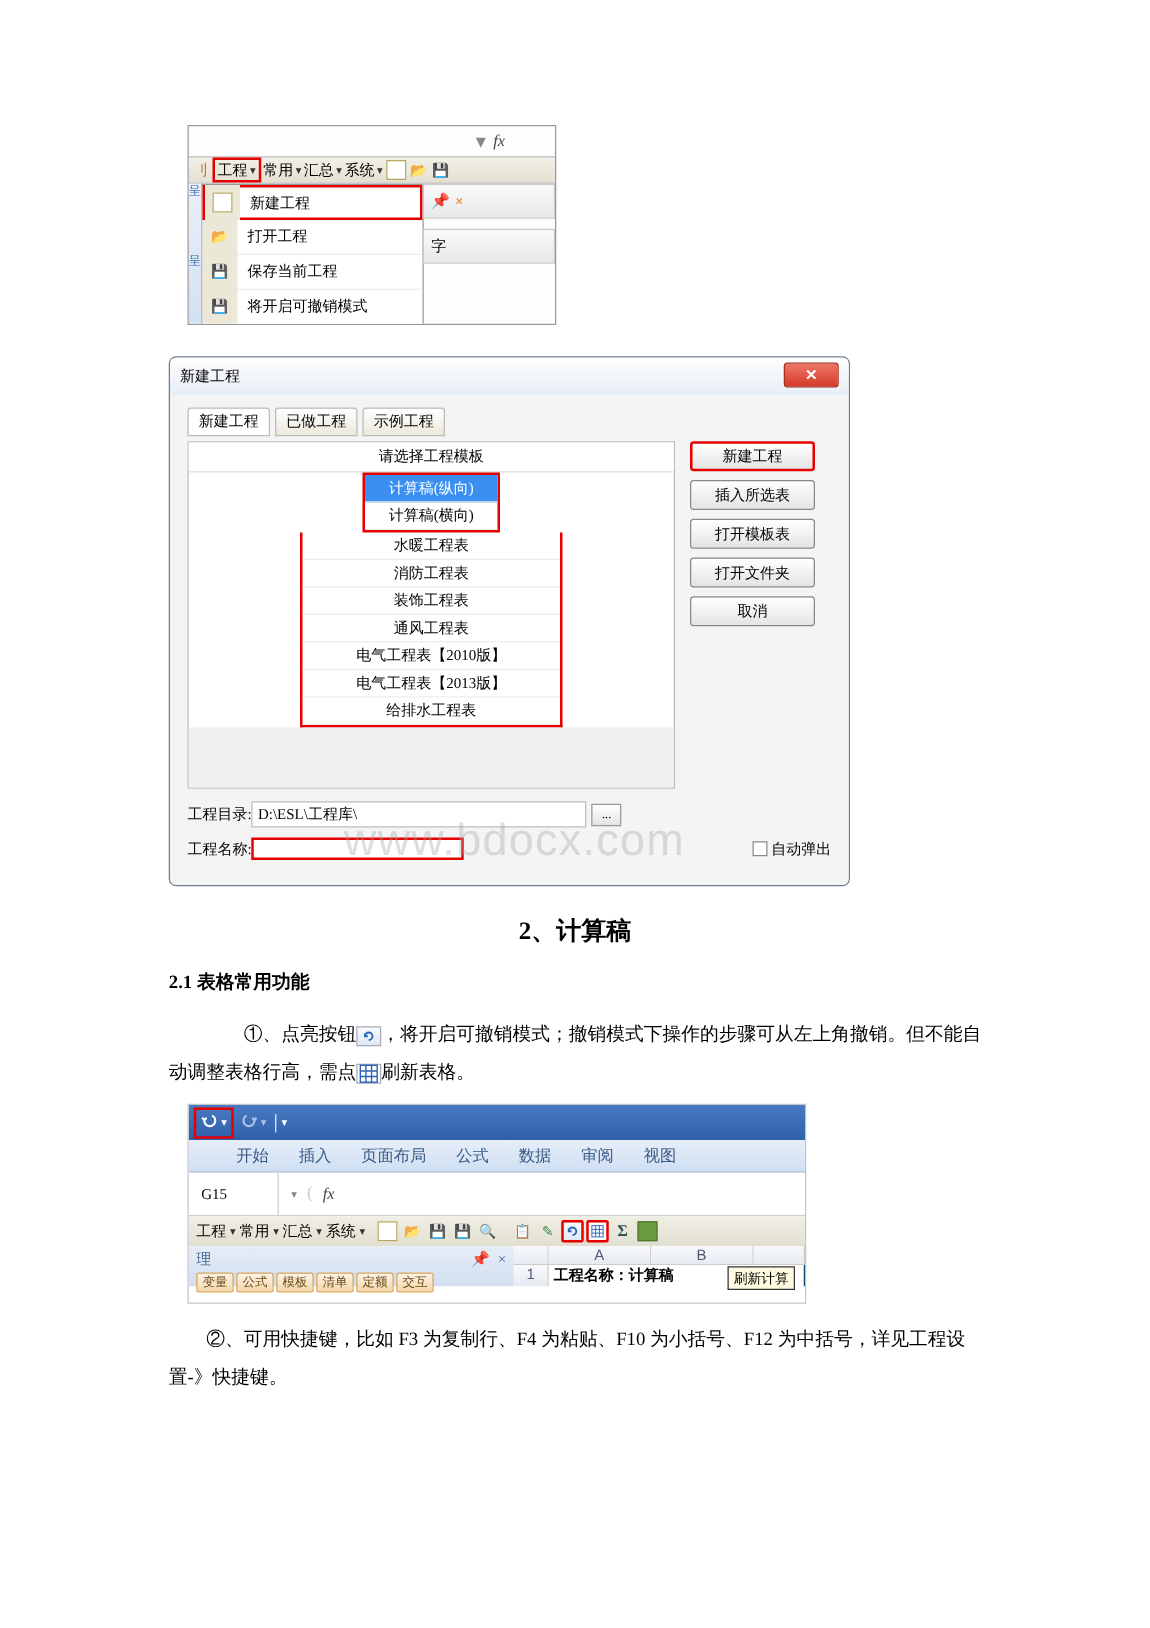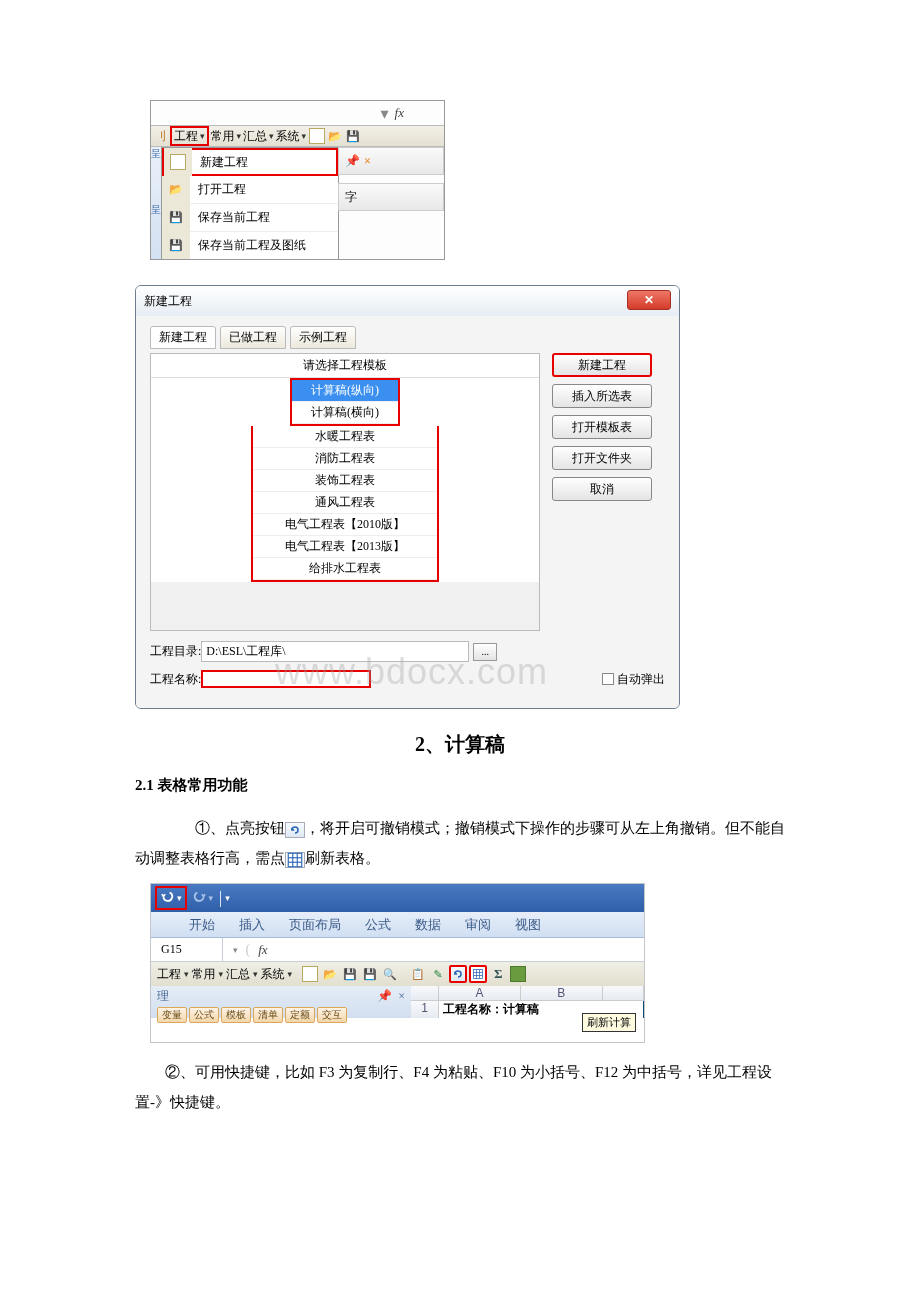--- a/index.html
+++ b/index.html
@@ -164,21 +164,21 @@
       padding: 2px 5px;
       border-bottom: 1px solid #eee;
     }
     .tpl-row.selected { background: #3a8ff0; color: #fff; }
     .tpl-redbox-small {
       width: 110px;
       margin: 0 auto;
       border: 2px solid #e60000;
     }
     .tpl-redbox-big {
-      width: 188px;
+      width: 210px;
       margin: 0 auto;
       border: 2px solid #e60000;
       border-top: none;
       font-family: Liberation Serif, serif;
     }
     .templates-pad { height: 48px; background: #f0f0f0; }
     .dlg-buttons { display: flex; flex-direction: column; gap: 7px; width: 100px; }
     .dlg-btn {
       height: 24px;
       background: linear-gradient(#fff,#e4e4e4);
@@ -296,21 +296,21 @@
       background: linear-gradient(#e7eef9,#cfdff2);
       border-bottom: 1px solid #a8bcd6;
       display: flex;
       align-items: center;
       padding-left: 8px;
       gap: 24px;
       font-size: 13px;
       color: #3a5a88;
     }
     .ss3-fxrow {
-      height: 24px;
+      height: 35px;
       display: flex;
       align-items: center;
       border-bottom: 1px solid #c9cfd9;
       font-size: 12px;
     }
     .namebox { width: 72px; padding-left: 10px; border-right: 1px solid #c9cfd9; height: 100%; display: flex; align-items: center; }
     .fx-wrap { display: flex; align-items: center; padding-left: 10px; gap: 8px; }
     .ss3-toolrow {
       height: 24px;
       background: linear-gradient(#f0efe5,#e2dfd0);
@@ -412,21 +412,21 @@
       <div class="ss1-dd-item">
         <div class="ss1-dd-iconcol">
             <span class="mini-icon">💾</span>
           </div>
         <span style="padding-left:8px;">保存当前工程</span>
       </div>
       <div class="ss1-dd-item">
         <div class="ss1-dd-iconcol">
             <span class="mini-icon" style="color:#c24848;">💾</span>
           </div>
-        <span style="padding-left:8px;">保存当前工程及图纸</span>
+        <span style="padding-left:8px;">将开启可撤销模式</span>
       </div>
     </div>
     <div class="ss1-right-strip">
       <div class="ss1-right-chip">
         <span style="color:#888;">📌</span>
         <span class="ss1-orange-x">×</span>
       </div>
       <div class="ss1-right-chip" style="justify-content:flex-start;">
         <span>字</span>
       </div>

